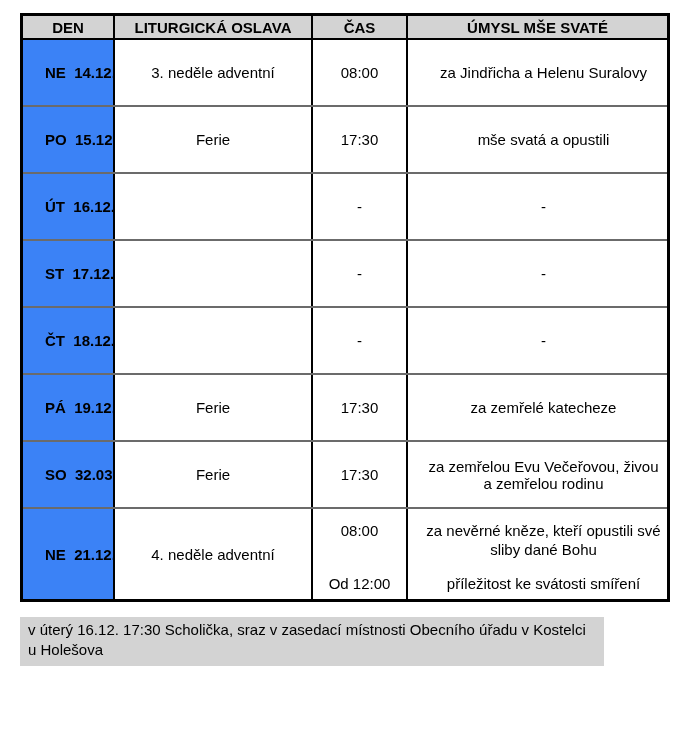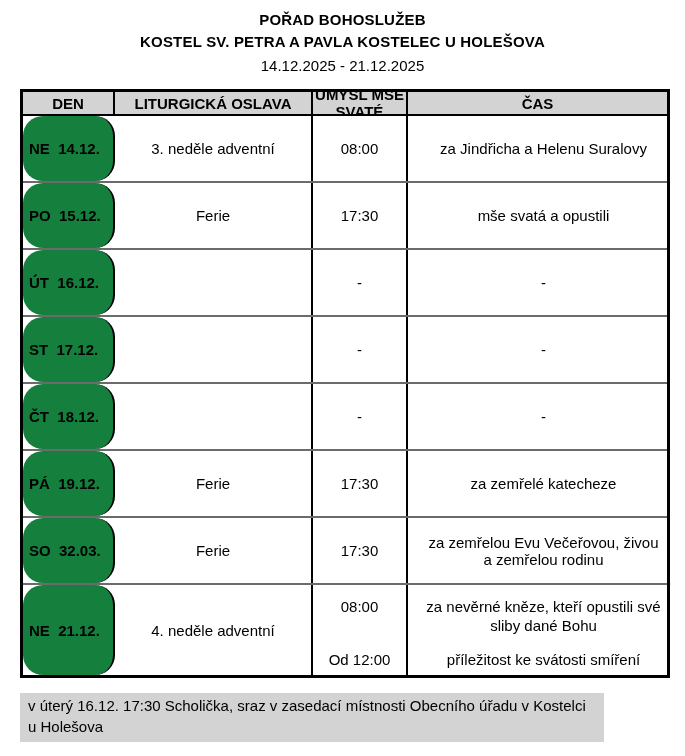--- a/index.html
+++ b/index.html
@@ -64,26 +64,25 @@
   .cell:last-child { border-right: none; padding-left: 16px; }
   .header-row .cell {
     background: #d3d3d3;
     font-weight: bold;
     height: 22px;
     padding: 0 2px;
   }
   .data-row .cell { height: 65px; }
   .data-row.tall .cell { height: 90px; }
   .day-cell {
-    background: #15803d;
+    background: #3b82f6;
     font-weight: bold;
     justify-content: flex-start;
-    padding-left: 6px;
+    padding-left: 22px;
     white-space: pre;
-    border-radius: 20px;
   }
   .stack {
     flex-direction: column;
     justify-content: space-between;
     align-items: center;
     padding-top: 13px;
     padding-bottom: 7px;
   }
   .stack .upper { flex: 0 0 auto; }
   .stack .lower { flex: 0 0 auto; }
@@ -97,33 +96,28 @@
     line-height: 1.35;
     padding: 3px 10px 5px 8px;
     box-sizing: border-box;
   }
 </style>
 </head>
 <body>
 
 <div class="page">
 
-  <div class="titles">
-    <div class="title-main">POŘAD BOHOSLUŽEB</div>
-    <div class="title-sub">KOSTEL SV. PETRA A PAVLA KOSTELEC U HOLEŠOVA</div>
-    <div class="title-dates">14.12.2025 - 21.12.2025</div>
-  </div>
 
   <div class="schedule-table">
 
     <div class="trow header-row">
       <div class="cell">DEN</div>
       <div class="cell">LITURGICKÁ OSLAVA</div>
+      <div class="cell">ČAS</div>
       <div class="cell">ÚMYSL MŠE SVATÉ</div>
-      <div class="cell">ČAS</div>
     </div>
 
     <div class="trow data-row">
       <div class="cell day-cell">NE  14.12.</div>
       <div class="cell">3. neděle adventní</div>
       <div class="cell">08:00</div>
       <div class="cell">za Jindřicha a Helenu Suralovy</div>
     </div>
 
     <div class="trow data-row">

